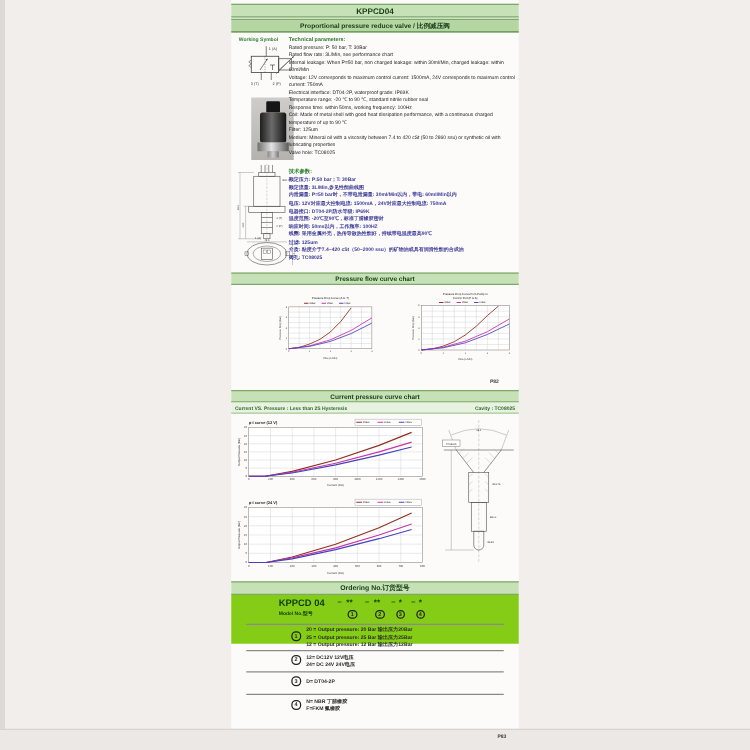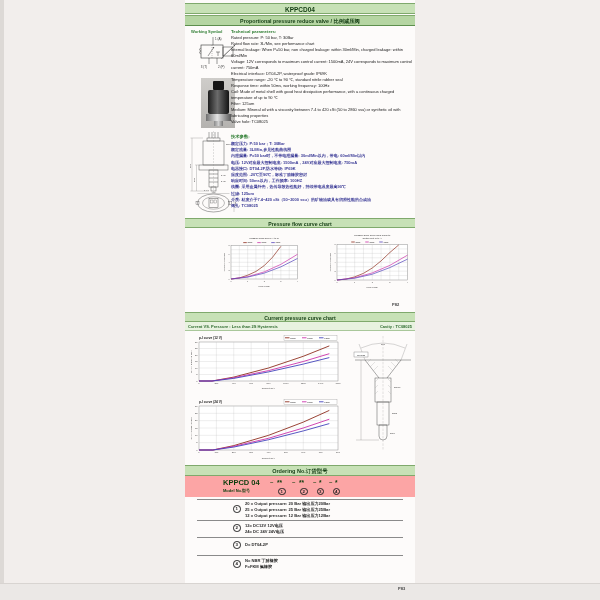--- a/index.html
+++ b/index.html
@@ -355,21 +355,21 @@
     <text x="8" y="25.7" font-size="2" fill="#333" text-anchor="middle">TC08025</text>
     <text x="30" y="14.5" font-size="2" fill="#333" text-anchor="middle">38.1</text>
     <text x="41" y="58" font-size="1.9" fill="#333">Ø31.75</text>
     <text x="39" y="84" font-size="1.9" fill="#333">Ø22.2</text>
     <text x="37" y="104" font-size="1.9" fill="#333">Ø15.9</text>
   </svg>
 
   <div class="abs bar" style="top:465px;height:11px;font-size:5.5px;line-height:11px">
     <span>Ordering No.订货型号</span>
   </div>
-  <div class="abs" style="top:476px;left:0;right:0;height:21px;background:#fca5a5">
+  <div class="abs" style="top:476px;left:0;right:0;height:39px;background:#84cc16">
     <span class="abs" style="left:38px;top:2px;font-size:7.5px;font-weight:bold;color:#0d3d0d">KPPCD 04</span>
     <span class="abs" style="left:38px;top:12px;font-size:4px;font-weight:bold;color:#0d3d0d">Model No.型号</span>
     <span class="abs dash" style="left:85px;top:3px">–</span>
     <span class="abs star" style="left:92px;top:3px">**</span>
     <span class="abs dash" style="left:107px;top:3px">–</span>
     <span class="abs star" style="left:114px;top:3px">**</span>
     <span class="abs dash" style="left:128px;top:3px">–</span>
     <span class="abs star" style="left:134px;top:3px">*</span>
     <span class="abs dash" style="left:144px;top:3px">–</span>
     <span class="abs star" style="left:150px;top:3px">*</span>

